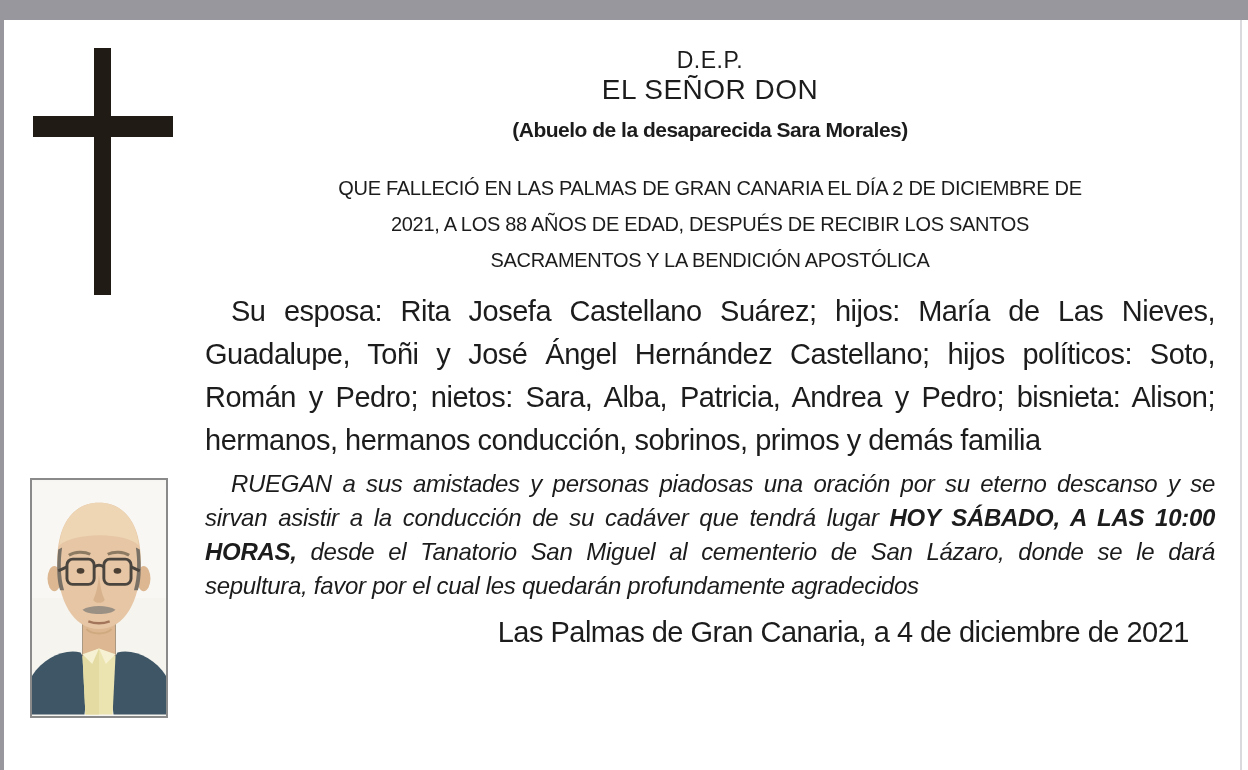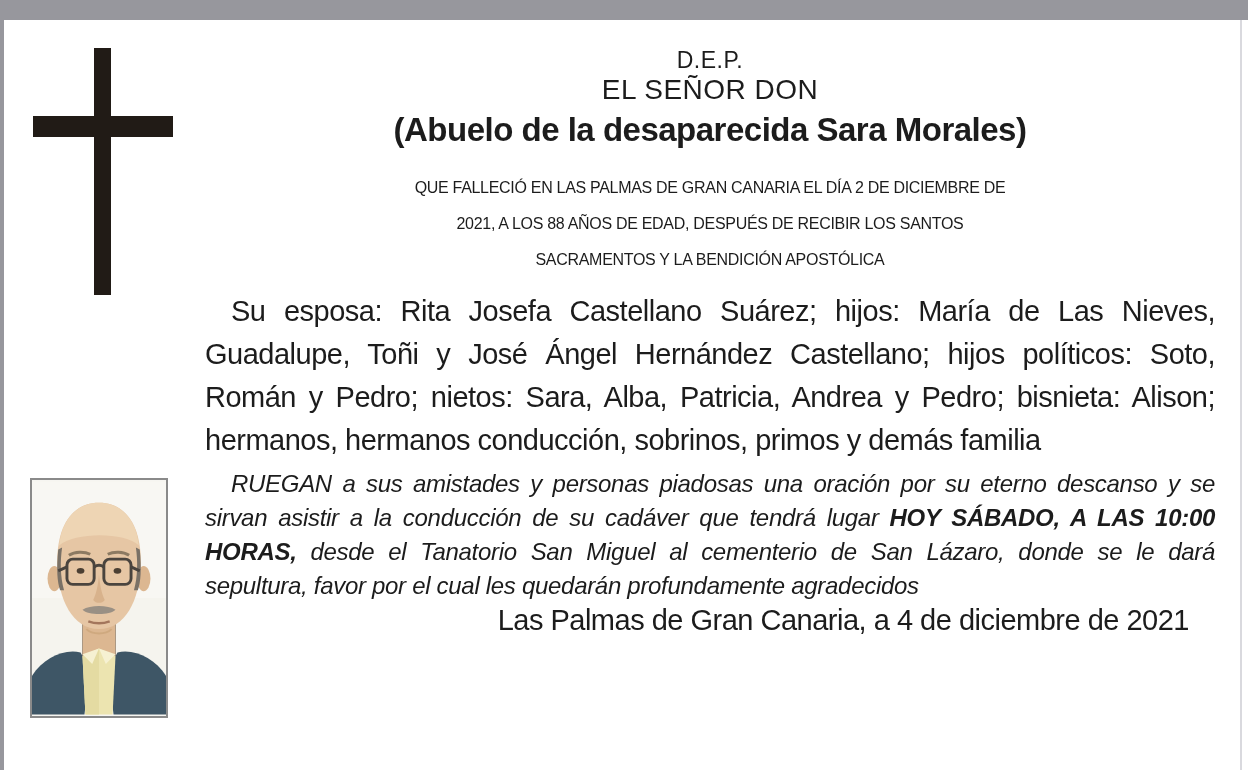--- a/index.html
+++ b/index.html
@@ -61,49 +61,49 @@
     margin-top: 4px;
     text-align: center;
     font-size: 80px; line-height: 92px;
     font-weight: bold;
     letter-spacing: -2px;
     white-space: nowrap;
   }
   .relation {
     margin-top: 6px;
     text-align: center;
-    font-size: 33px; line-height: 40px;
+    font-size: 21px; line-height: 40px;
     font-weight: bold;
     letter-spacing: -0.5px;
   }
   .announcement {
     margin-top: 20px;
     text-align: center;
-    font-size: 16px; line-height: 36px;
+    font-size: 20px; line-height: 36px;
     letter-spacing: -0.3px;
     white-space: pre-line;
   }
   .family {
     margin-top: 12px;
     text-align: justify;
     text-indent: 26px;
     font-size: 29px; line-height: 43px;
     letter-spacing: -0.5px;
   }
   .request {
     margin-top: 5px;
     text-align: justify;
     text-indent: 26px;
     font-size: 24px; line-height: 34px;
     letter-spacing: -0.3px;
     font-style: italic;
   }
   .request .bold { font-weight: bold; }
   .dateline {
-    margin-top: 0;
+    margin-top: 12px;
     text-align: right;
     padding-right: 26px;
     font-size: 29px; line-height: 34px;
     letter-spacing: -0.5px;
   }
 </style>
 </head>
 <body>
 
 <div class="page">

